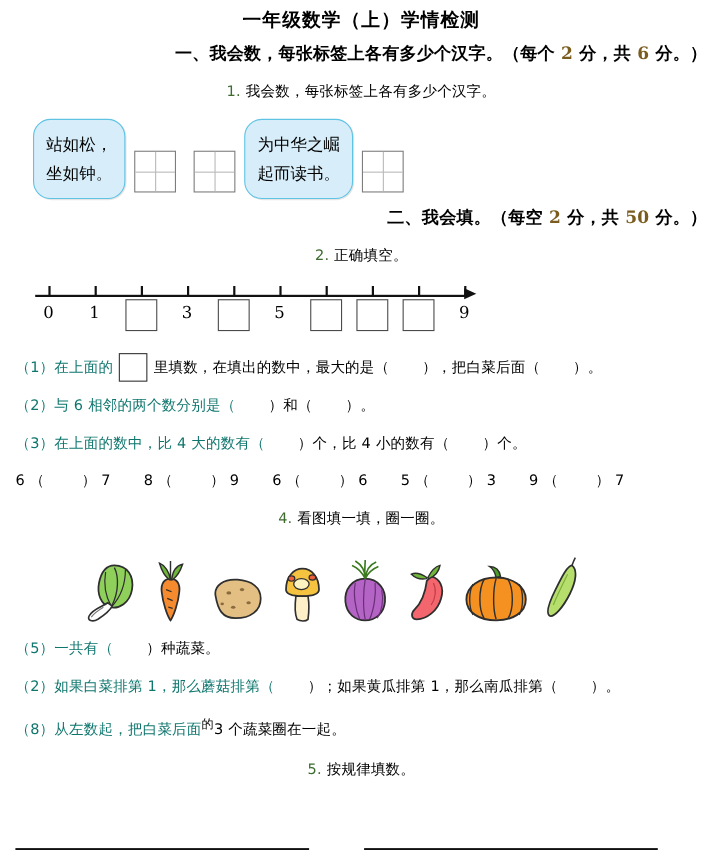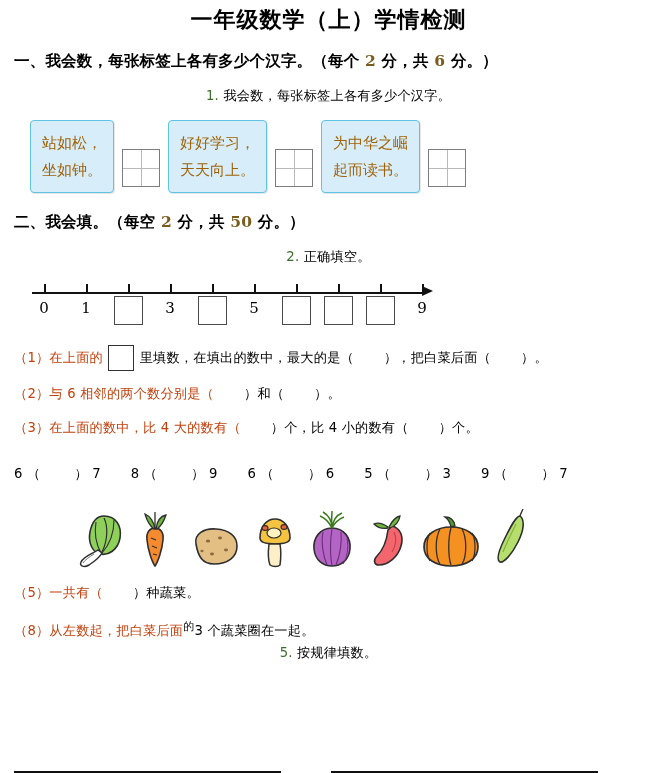--- a/index.html
+++ b/index.html
@@ -21,71 +21,72 @@
     position: relative;
     box-sizing: border-box;
     padding: 0 14px;
   }
 
   
   .doc-title {
     text-align: center;
     font-family: "DejaVu Serif", "Liberation Serif", serif;
     font-weight: bold;
-    font-size: 22px;
+    font-size: 17px;
     letter-spacing: 1px;
     padding-top: 6px;
     line-height: 26px;
   }
 
   
   .section-head {
     font-family: "DejaVu Serif", "Liberation Serif", serif;
     font-weight: bold;
     font-size: 15.5px;
     line-height: 22px;
-    margin-top: 18px;
+    margin-top: 6px;
     letter-spacing: 0.2px;
+    text-align: right;
   }
   .score-num { color: #7a5c1e; }
 
   
   .q-line {
     font-size: 13.2px;
     line-height: 21px;
     margin-top: 13px;
     letter-spacing: 0.2px;
     text-align: center;
   }
   .q-num { color: #3d6b2e; }
-  .sub-num { color: #c2410c; }
+  .sub-num { color: #0f766e; }
   .sub-line {
     font-size: 13.2px;
     line-height: 22px;
     margin-top: 12px;
     letter-spacing: 0.2px;
   }
   .gap { display: inline-block; width: 30px; }
 
   
   .label-row {
     display: flex;
     align-items: flex-end;
     margin-top: 14px;
     padding-left: 16px;
   }
   .label-card {
     background: #d7eefa;
     border: 1.6px solid #5fc3e4;
-    border-radius: 4px;
+    border-radius: 16px;
     padding: 9px 11px 8px 11px;
     font-family: "DejaVu Serif", "Liberation Serif", serif;
     font-size: 15px;
     line-height: 27px;
-    color: #a16207;
+    color: #000000;
     white-space: nowrap;
     box-shadow: 1px 1px 0 rgba(0,0,0,0.10);
   }
   .label-card .ln { display: block; }
   .tianzi {
     width: 36px;
     height: 36px;
     border: 1.6px solid #7d7d7d;
     position: relative;
     margin: 0 8px 6px 8px;
@@ -161,21 +162,21 @@
     vertical-align: -9px;
     margin: 0 1px;
     background: #fff;
     box-sizing: border-box;
   }
 
   
   .cmp-row {
     font-size: 13.2px;
     line-height: 20px;
-    margin-top: 25px;
+    margin-top: 13px;
     letter-spacing: 0.2px;
   }
   .cmp-item { display: inline-block; white-space: nowrap; }
   .cmp-space { display: inline-block; width: 30px; }
   .cmp-blank { display: inline-block; width: 34px; }
 
   
   .veg-row {
     display: flex;
     align-items: flex-end;
@@ -216,24 +217,20 @@
   <div class="q-line">
     <span class="q-num">1.</span><span> 我会数，每张标签上各有多少个汉字。</span>
   </div>
 
   <div class="label-row">
     <div class="label-card">
       <span class="ln">站如松，</span>
       <span class="ln">坐如钟。</span>
     </div>
     <div class="tianzi"></div>
-    <div class="label-card">
-      <span class="ln">好好学习，</span>
-      <span class="ln">天天向上。</span>
-    </div>
     <div class="tianzi"></div>
     <div class="label-card">
       <span class="ln">为中华之崛</span>
       <span class="ln">起而读书。</span>
     </div>
     <div class="tianzi"></div>
   </div>
 
   <div class="section-head">
     <span>二、我会填。（每空 </span><span class="score-num">2</span><span> 分，共 </span><span class="score-num">50</span><span> 分。）</span>
@@ -278,20 +275,23 @@
     <span class="sub-num">（2）与 6 相邻的两个数分别是（</span><span class="gap"></span><span>）和（</span><span class="gap"></span><span>）。</span>
   </div>
 
   <div class="sub-line">
     <span class="sub-num">（3）在上面的数中，比 4 大的数有（</span><span class="gap"></span><span>）个，比 4 小的数有（</span><span class="gap"></span><span>）个。</span>
   </div>
 
 
   <div class="cmp-row" id="cmp-row"><span class="cmp-item"><span>6</span><span> （</span><span class="cmp-blank"></span><span>） </span><span>7</span></span><span class="cmp-space"></span><span class="cmp-item"><span>8</span><span> （</span><span class="cmp-blank"></span><span>） </span><span>9</span></span><span class="cmp-space"></span><span class="cmp-item"><span>6</span><span> （</span><span class="cmp-blank"></span><span>） </span><span>6</span></span><span class="cmp-space"></span><span class="cmp-item"><span>5</span><span> （</span><span class="cmp-blank"></span><span>） </span><span>3</span></span><span class="cmp-space"></span><span class="cmp-item"><span>9</span><span> （</span><span class="cmp-blank"></span><span>） </span><span>7</span></span></div>
 
+  <div class="q-line">
+    <span class="q-num">4.</span><span> 看图填一填，圈一圈。</span>
+  </div>
 
   <div class="veg-row">
 
     <svg class="veg" width="52" height="60" viewBox="0 0 52 60">
       <path d="M30 6 C42 6 48 16 46 28 C44 40 34 46 26 44 C18 42 14 32 16 22 C18 12 22 6 30 6 Z" fill="#8fd05a" stroke="#2f2f2f" stroke-width="1.6"></path>
       <path d="M30 8 C34 16 34 30 28 42" fill="none" stroke="#2f2f2f" stroke-width="1.2"></path>
       <path d="M40 10 C40 22 36 34 28 43" fill="none" stroke="#2f2f2f" stroke-width="1.1"></path>
       <path d="M22 12 C20 24 22 34 27 43" fill="none" stroke="#2f2f2f" stroke-width="1.1"></path>
       <path d="M24 40 C18 44 10 46 7 52 C5 56 10 58 15 55 C21 51 26 47 28 43 Z" fill="#fdfdfd" stroke="#2f2f2f" stroke-width="1.5"></path>
       <path d="M20 44 C15 47 11 50 9 53" fill="none" stroke="#777" stroke-width="1"></path>
@@ -353,26 +353,29 @@
       <path d="M22 16 C18 24 13 34 9 44" fill="none" stroke="#7fae3e" stroke-width="1.1"></path>
       <path d="M26 8 C27 5 28 3 29 1" fill="none" stroke="#2f2f2f" stroke-width="1.4"></path>
     </svg>
 
   </div>
 
   <div class="sub-line">
     <span class="sub-num">（5）一共有（</span><span class="gap"></span><span>）种蔬菜。</span>
   </div>
 
+  <div class="sub-line">
+    <span class="sub-num">（2）如果白菜排第 1，那么蘑菇排第（</span><span class="gap"></span><span>）；如果黄瓜排第 1，那么南瓜排第（</span><span class="gap"></span><span>）。</span>
+  </div>
 
   <div class="sub-line">
     <span class="sub-num">（8）从左数起，把白菜后面</span><sup style="font-size:11px">的</sup><span>3 个蔬菜圈在一起。</span>
   </div>
 
-  <div class="q-line" style="margin-top:0">
+  <div class="q-line" style="margin-top:15px">
     <span class="q-num">5.</span><span> 按规律填数。</span>
   </div>
 
   <div class="rule-row">
     <div class="rule"></div>
     <div class="rule"></div>
   </div>
 
 </div>
 

